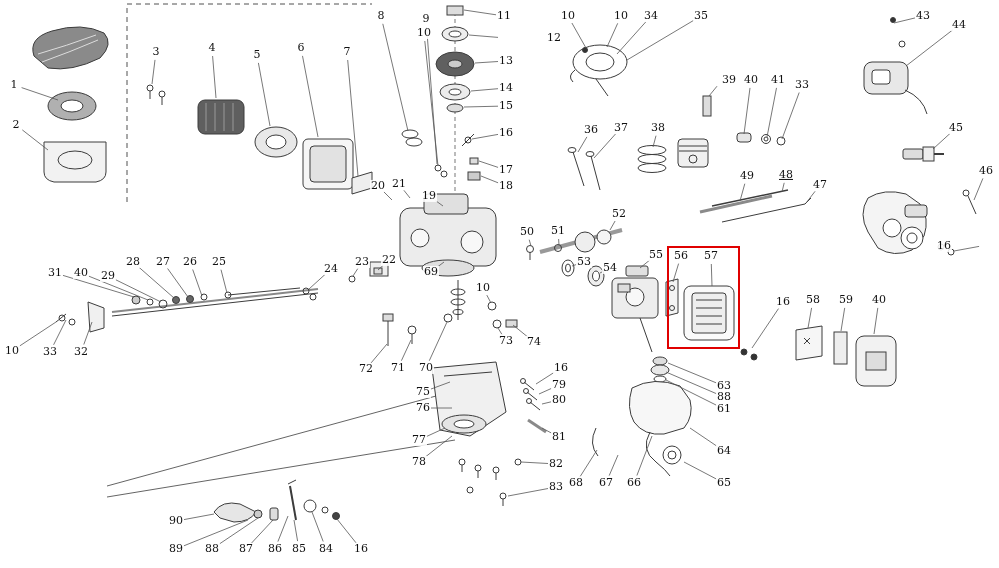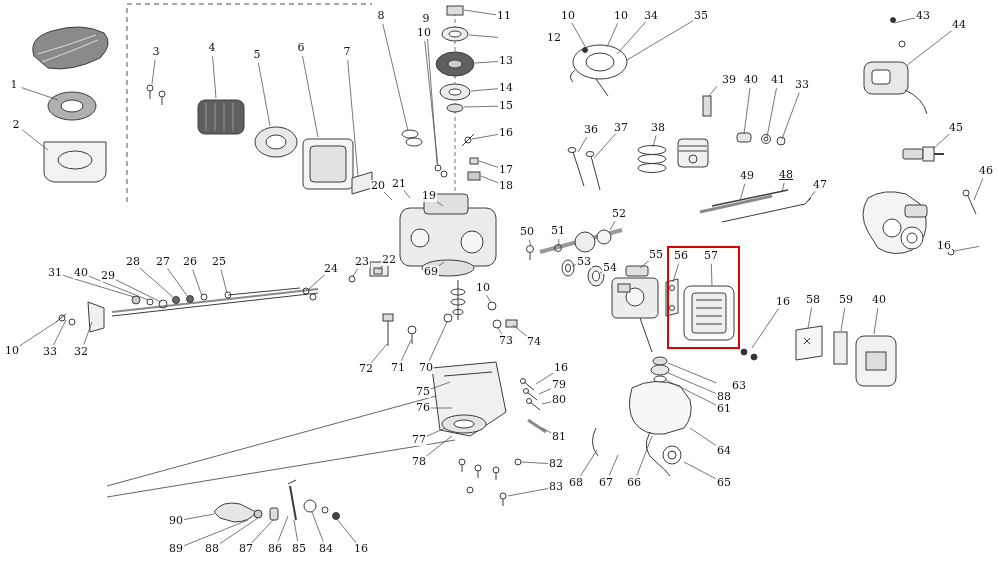--- a/index.html
+++ b/index.html
@@ -481,21 +481,21 @@
       <span class="part-label" style="left: 559px; top: 400px; color: rgb(17, 17, 17);">80</span>
       <span class="part-label" style="left: 419px; top: 440px; color: rgb(17, 17, 17);">77</span>
       <span class="part-label" style="left: 419px; top: 462px; color: rgb(17, 17, 17);">78</span>
       <span class="part-label" style="left: 559px; top: 437px; color: rgb(17, 17, 17);">81</span>
       <span class="part-label" style="left: 556px; top: 464px; color: rgb(17, 17, 17);">82</span>
       <span class="part-label" style="left: 556px; top: 487px; color: rgb(17, 17, 17);">83</span>
       <span class="part-label" style="left: 576px; top: 483px; color: rgb(17, 17, 17);">68</span>
       <span class="part-label" style="left: 606px; top: 483px; color: rgb(17, 17, 17);">67</span>
       <span class="part-label" style="left: 634px; top: 483px; color: rgb(17, 17, 17);">66</span>
       <span class="part-label" style="left: 724px; top: 483px; color: rgb(17, 17, 17);">65</span>
-      <span class="part-label" style="left: 724px; top: 386px; color: rgb(17, 17, 17); margin-left: 15px;">63</span>
+      <span class="part-label" style="left: 724px; top: 386px; color: rgb(17, 17, 17);">63</span>
       <span class="part-label" style="left: 724px; top: 397px; color: rgb(17, 17, 17);">88</span>
       <span class="part-label" style="left: 724px; top: 409px; color: rgb(17, 17, 17);">61</span>
       <span class="part-label" style="left: 724px; top: 451px; color: rgb(17, 17, 17);">64</span>
       <span class="part-label" style="left: 176px; top: 521px; color: rgb(17, 17, 17);">90</span>
       <span class="part-label" style="left: 176px; top: 549px; color: rgb(17, 17, 17);">89</span>
       <span class="part-label" style="left: 212px; top: 549px; color: rgb(17, 17, 17);">88</span>
       <span class="part-label" style="left: 246px; top: 549px; color: rgb(17, 17, 17);">87</span>
       <span class="part-label" style="left: 275px; top: 549px; color: rgb(17, 17, 17);">86</span>
       <span class="part-label" style="left: 299px; top: 549px; color: rgb(17, 17, 17);">85</span>
       <span class="part-label" style="left: 326px; top: 549px; color: rgb(17, 17, 17);">84</span>

